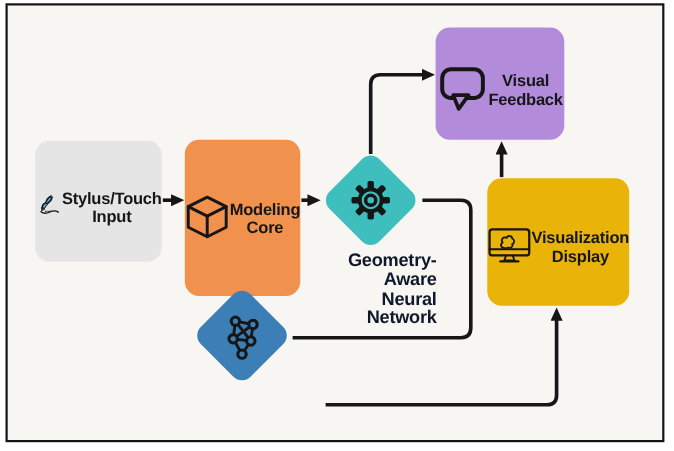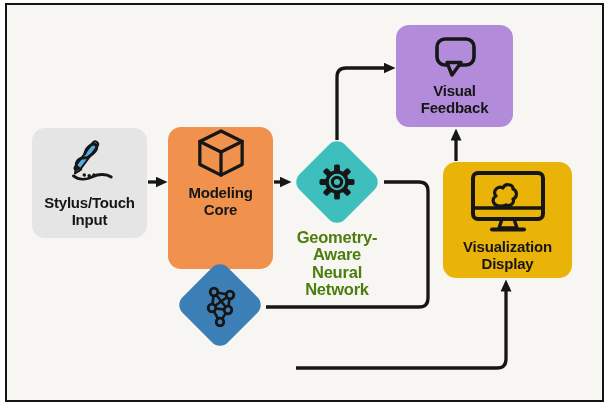--- a/index.html
+++ b/index.html
@@ -6,32 +6,32 @@
   .stage{
     position:relative;width:613px;height:410px;background:#ffffff;
     font-family:"Liberation Sans",sans-serif;color:#1a1a1a;overflow:hidden;
   }
   .frame{
     position:absolute;left:5px;top:3px;width:599px;height:399px;
     background:#f8f6f2;border:2.5px solid #151515;box-sizing:border-box;
   }
   .connectors{position:absolute;left:0;top:0;width:613px;height:410px;}
   .node{
-    position:absolute;border-radius:13px;display:flex;flex-direction:column;
+    position:absolute;border-radius:13px;display:flex;flex-direction:row;
     align-items:center;box-sizing:border-box;
   }
   .nlabel{
     font-weight:700;font-size:15px;line-height:1.13;text-align:center;
     white-space:pre-line;letter-spacing:-0.2px;color:#161616;
   }
   .diamond{position:absolute;width:64px;height:64px;border-radius:11px;transform:rotate(45deg);}
   .dicon{position:absolute;}
   .dlabel{
-    position:absolute;text-align:center;font-weight:700;font-size:16.5px;
-    white-space:pre-line;letter-spacing:-0.2px;color:#4d7c0f;
+    position:absolute;text-align:right;font-weight:700;font-size:16.5px;
+    white-space:pre-line;letter-spacing:-0.2px;color:#0f172a;
   }
 </style>
 </head>
 <body>
 
 <div class="stage">
   <div class="frame"></div>
 
   <svg class="connectors" viewBox="0 0 613 410">
     <defs>

